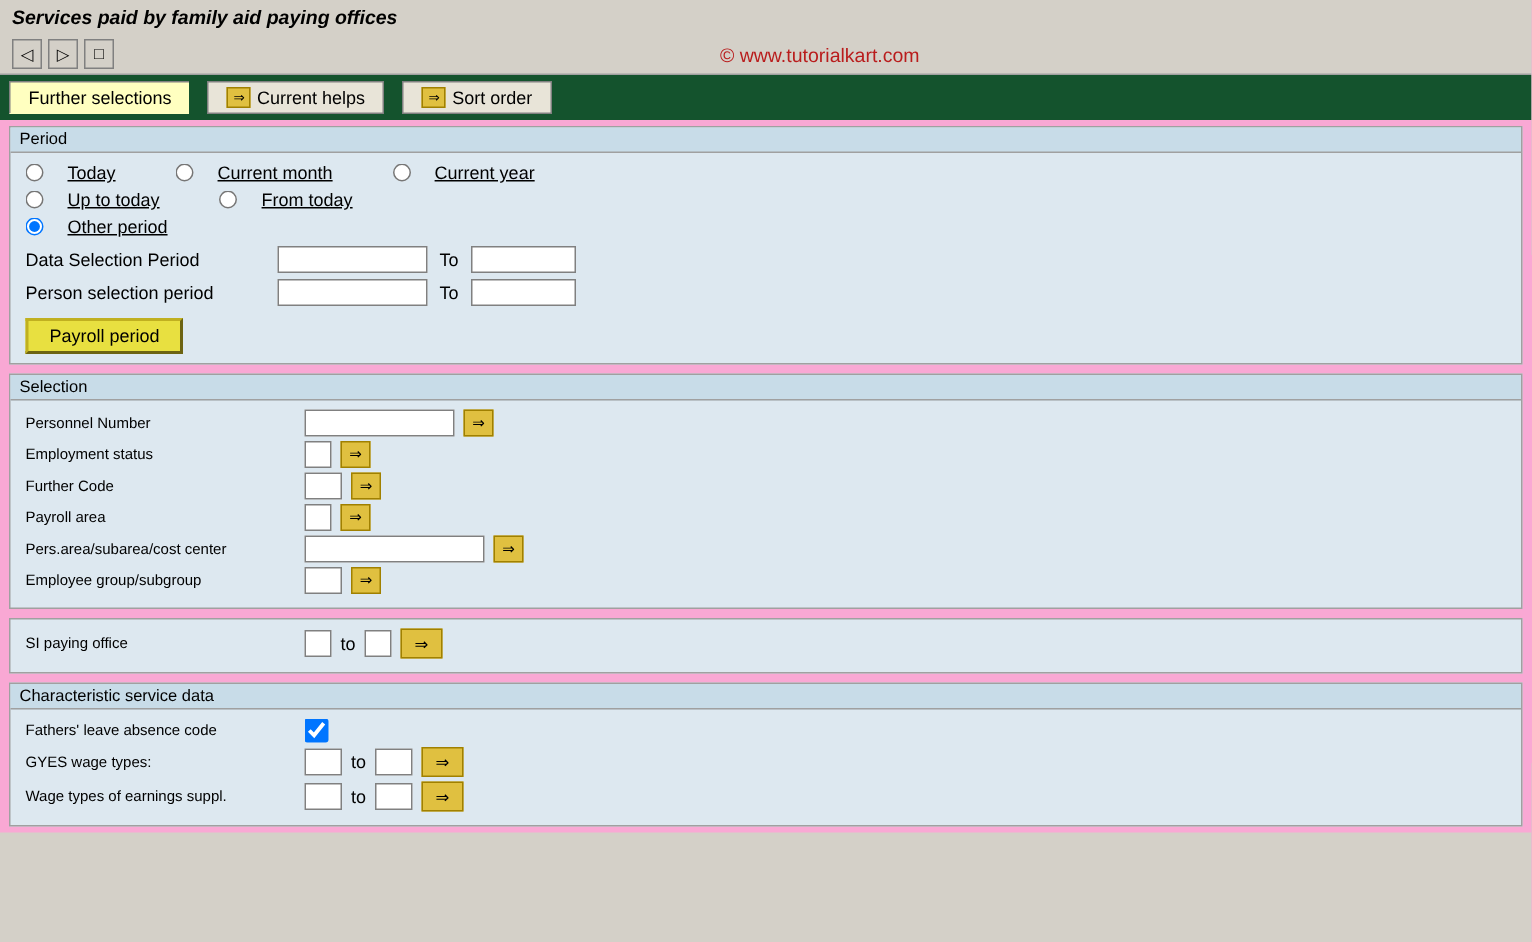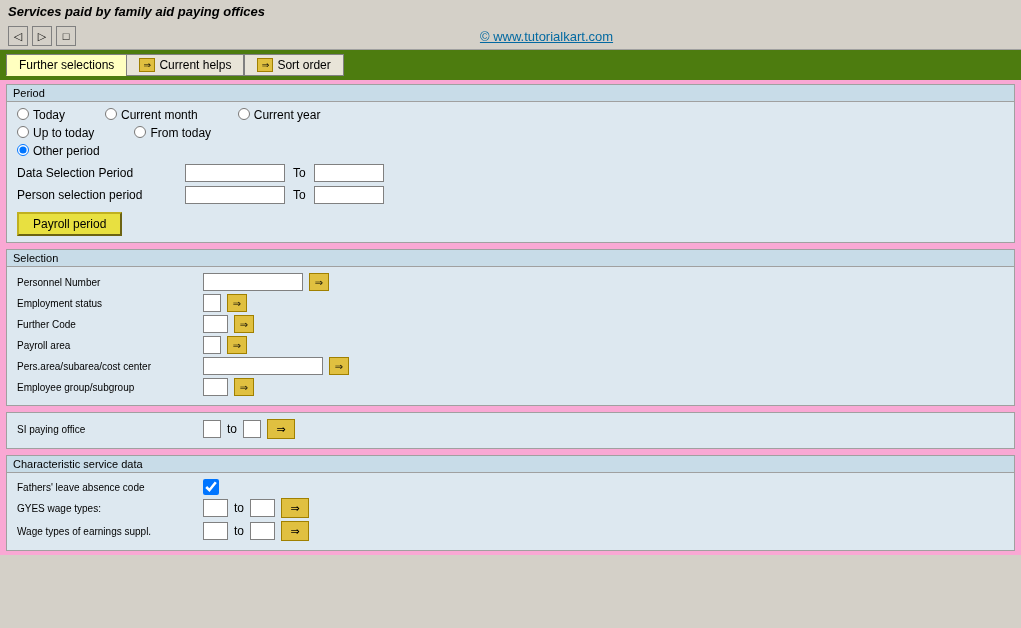--- a/index.html
+++ b/index.html
@@ -34,30 +34,29 @@
       border: 1px solid #808080;
       display: inline-flex;
       align-items: center;
       justify-content: center;
       cursor: pointer;
       font-size: 11px;
     }
     .watermark {
       flex: 1;
       text-align: center;
-      color: #0369a1;
+      color: #b91c1c;
       font-size: 13px;
-      text-decoration: underline;
     }
     .tabs-bar {
       display: flex;
       align-items: flex-start;
       padding: 4px 6px;
-      gap: 0;
-      background: #4d7c0f;
+      gap: 12px;
+      background: #14532d;
     }
     .tab-btn {
       background: #e8e4d8;
       border: 1px solid #808080;
       padding: 3px 12px;
       font-size: 12px;
       cursor: pointer;
       display: flex;
       align-items: center;
       gap: 4px;
@@ -102,23 +101,24 @@
       padding: 6px 10px;
     }
     .radio-row {
       display: flex;
       gap: 40px;
       align-items: center;
       margin-bottom: 4px;
     }
     .radio-item {
       display: flex;
-      align-items: flex-start;
-      gap: 4px;
-      font-size: 12px;
+      align-items: center;
+      gap: 16px;
+      font-size: 12px;
+      text-decoration: underline;
     }
     .radio-item input[type="radio"] {
       margin: 0;
       width: 12px;
       height: 12px;
     }
     .period-fields {
       margin-top: 6px;
     }
     .field-row {

